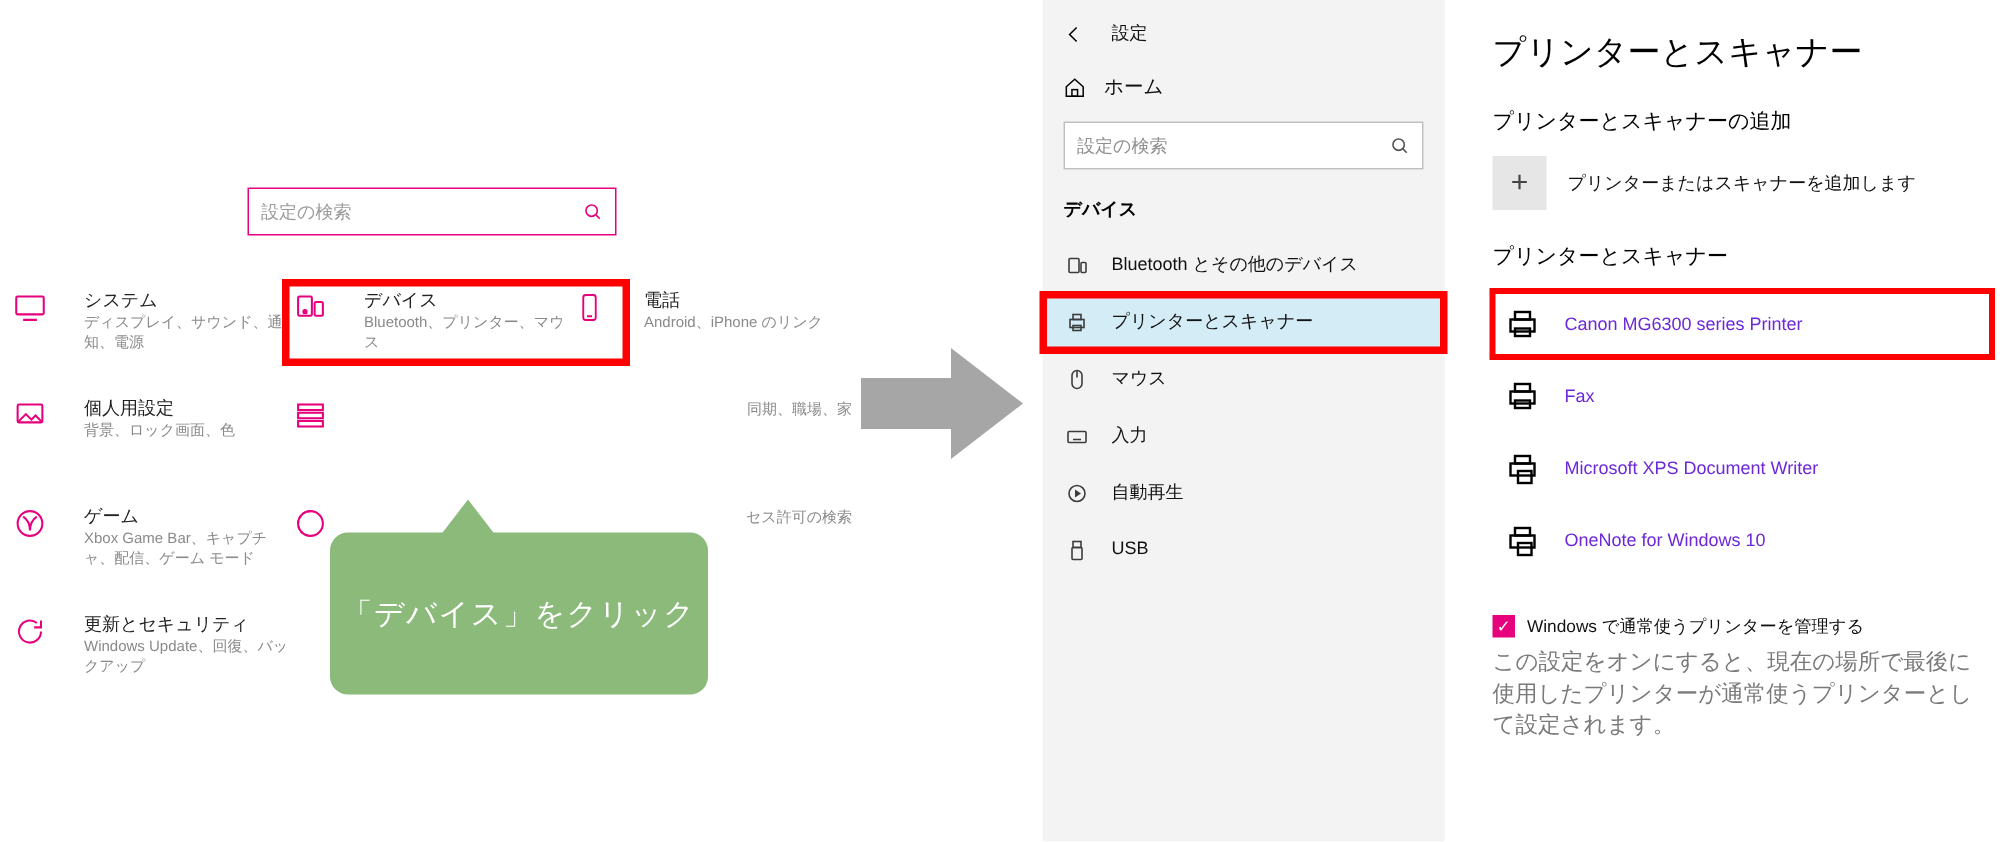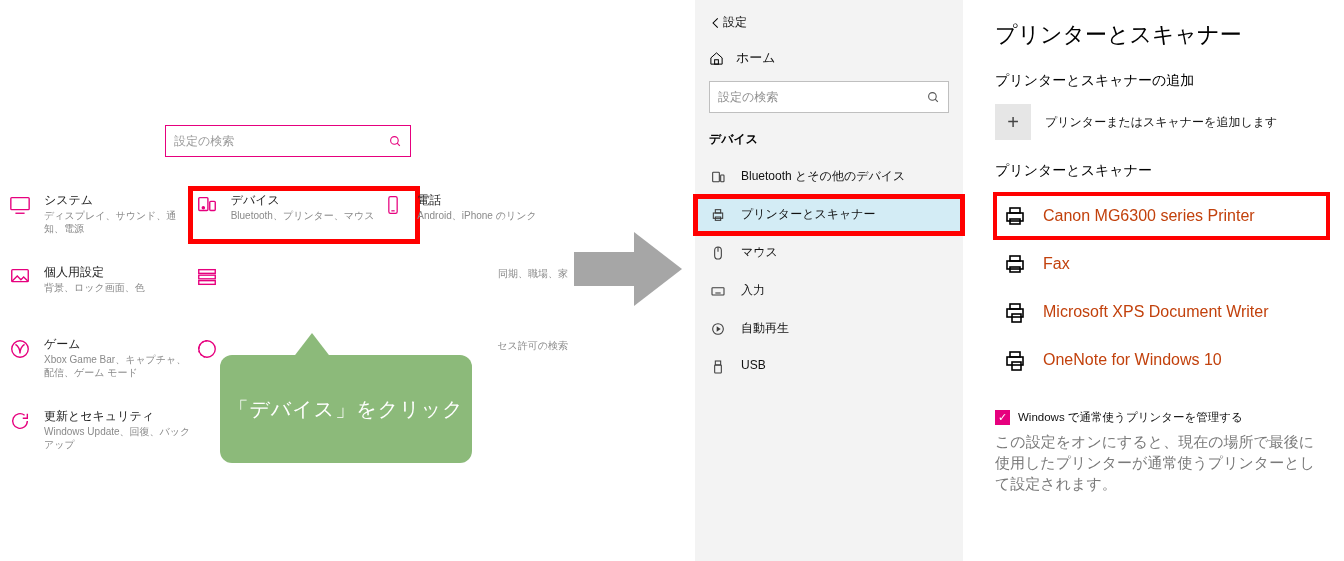--- a/index.html
+++ b/index.html
@@ -17,21 +17,21 @@
   body{width:1344px;height:561px;position:relative;overflow:hidden;}
 
   
   .left-panel{position:absolute;left:0;top:105px;width:576px;height:350px;background:#fff;}
   .search-wrap{display:flex;justify-content:center;padding-top:20px;}
   .search-box{width:228px;height:30px;border:1px solid var(--pink);display:flex;align-items:center;padding:0 8px;justify-content:space-between;}
   .search-box .ph{color:#9a9a9a;font-size:12px;}
   .search-box .mag{color:var(--pink);font-size:13px;}
 
   .cat-grid{display:grid;grid-template-columns:repeat(3,1fr);column-gap:0;row-gap:28px;padding:36px 8px 0 8px;}
-  .cat{display:flex;align-items:flex-start;gap:12px;min-height:44px;}
+  .cat{display:flex;align-items:flex-start;gap:24px;min-height:44px;}
   .cat .ic{width:24px;height:24px;flex:0 0 24px;display:flex;align-items:center;justify-content:center;color:var(--pink);}
   .cat .txt{display:flex;flex-direction:column;min-width:0;}
   .cat .title{font-size:12px;color:#222;line-height:1.2;}
   .cat .sub{font-size:10px;color:var(--lightgray);line-height:1.3;margin-top:2px;max-width:150px;}
 
   .hl-red{outline:5px solid var(--hl-red);outline-offset:-2px;padding:4px 36px 4px 4px;margin:-4px -36px -4px -4px;}
 
   .callout{position:absolute;left:220px;top:250px;width:252px;height:108px;background:var(--callout);border-radius:12px;display:flex;align-items:center;justify-content:center;color:#fff;font-size:20px;letter-spacing:1px;}
   .callout::before{content:"";position:absolute;top:-22px;left:72px;width:0;height:0;border-left:20px solid transparent;border-right:20px solid transparent;border-bottom:26px solid var(--callout);}
 
@@ -40,40 +40,40 @@
   .cat.partial .ic{visibility:hidden;}
 
   
   .arrow{position:absolute;left:574px;top:232px;width:120px;height:74px;color:#a6a6a6;}
   .arrow .shaft{position:absolute;left:0;top:20px;width:66px;height:34px;background:currentColor;}
   .arrow .head{position:absolute;left:60px;top:0;width:0;height:0;border-top:37px solid transparent;border-bottom:37px solid transparent;border-left:48px solid currentColor;}
 
   
   .right-panel{position:absolute;left:695px;top:0;width:649px;height:561px;background:#fff;display:flex;}
   .sidebar{width:268px;background:var(--sidebar-bg);padding-top:8px;box-sizing:border-box;position:relative;}
-  .topbar{display:flex;align-items:center;padding:6px 14px 10px 14px;font-size:12px;color:#111;}
+  .topbar{display:flex;align-items:center;gap:18px;padding:6px 14px 10px 14px;font-size:12px;color:#111;}
   .home-row{display:flex;align-items:center;gap:12px;padding:8px 14px;font-size:13px;color:#111;}
   .side-search{margin:6px 14px 12px 14px;height:30px;border:1px solid #bfbfbf;background:#fff;display:flex;align-items:center;justify-content:space-between;padding:0 8px;}
   .side-search .ph{color:#8f8f8f;font-size:12px;}
   .side-search .mag{color:#555;font-size:13px;}
   .side-section-title{font-size:12px;font-weight:600;padding:6px 14px 10px 14px;color:#000;}
   .side-item{display:flex;align-items:flex-start;gap:14px;padding:10px 14px;font-size:12px;color:#111;position:relative;}
   .side-item .ic{width:18px;height:18px;display:flex;align-items:center;justify-content:center;color:#3c3c3c;}
   .side-item.active{background:var(--win-blue);}
   .side-item.hl{outline:5px solid var(--hl-red);outline-offset:-3px;}
 
   .content{flex:1;padding:20px 16px 12px 32px;box-sizing:border-box;overflow:hidden;}
   .content h1{font-size:22px;font-weight:400;margin:0 0 22px 0;color:#000;}
   .content h2{font-size:14px;font-weight:400;margin:0 0 14px 0;color:#000;}
   .add-row{display:flex;align-items:center;gap:14px;margin-bottom:22px;}
   .add-btn{width:36px;height:36px;background:#e6e6e6;display:flex;align-items:center;justify-content:center;font-size:20px;color:#444;}
   .add-row .lbl{font-size:12px;color:#111;}
   .printer-row{display:flex;align-items:center;gap:14px;padding:8px 6px;margin-bottom:4px;}
   .printer-row .ic{width:28px;height:28px;display:flex;align-items:center;justify-content:center;color:#000;}
-  .printer-row .lbl{font-size:16px;color:#c2410c;}
+  .printer-row .lbl{font-size:12px;color:#6d28d9;}
   .printer-row.hl{outline:4px solid var(--hl-red);outline-offset:-2px;}
 
   .manage-row{display:flex;align-items:center;gap:8px;margin-top:28px;font-size:11.5px;color:#111;}
   .chk{width:15px;height:15px;background:var(--pink);display:flex;align-items:center;justify-content:center;color:#fff;font-size:11px;}
   .note{font-size:15px;color:#7a7a7a;line-height:1.4;margin-top:6px;max-width:330px;}
 
   svg{display:block;}
 </style>
 </head>
 <body>

